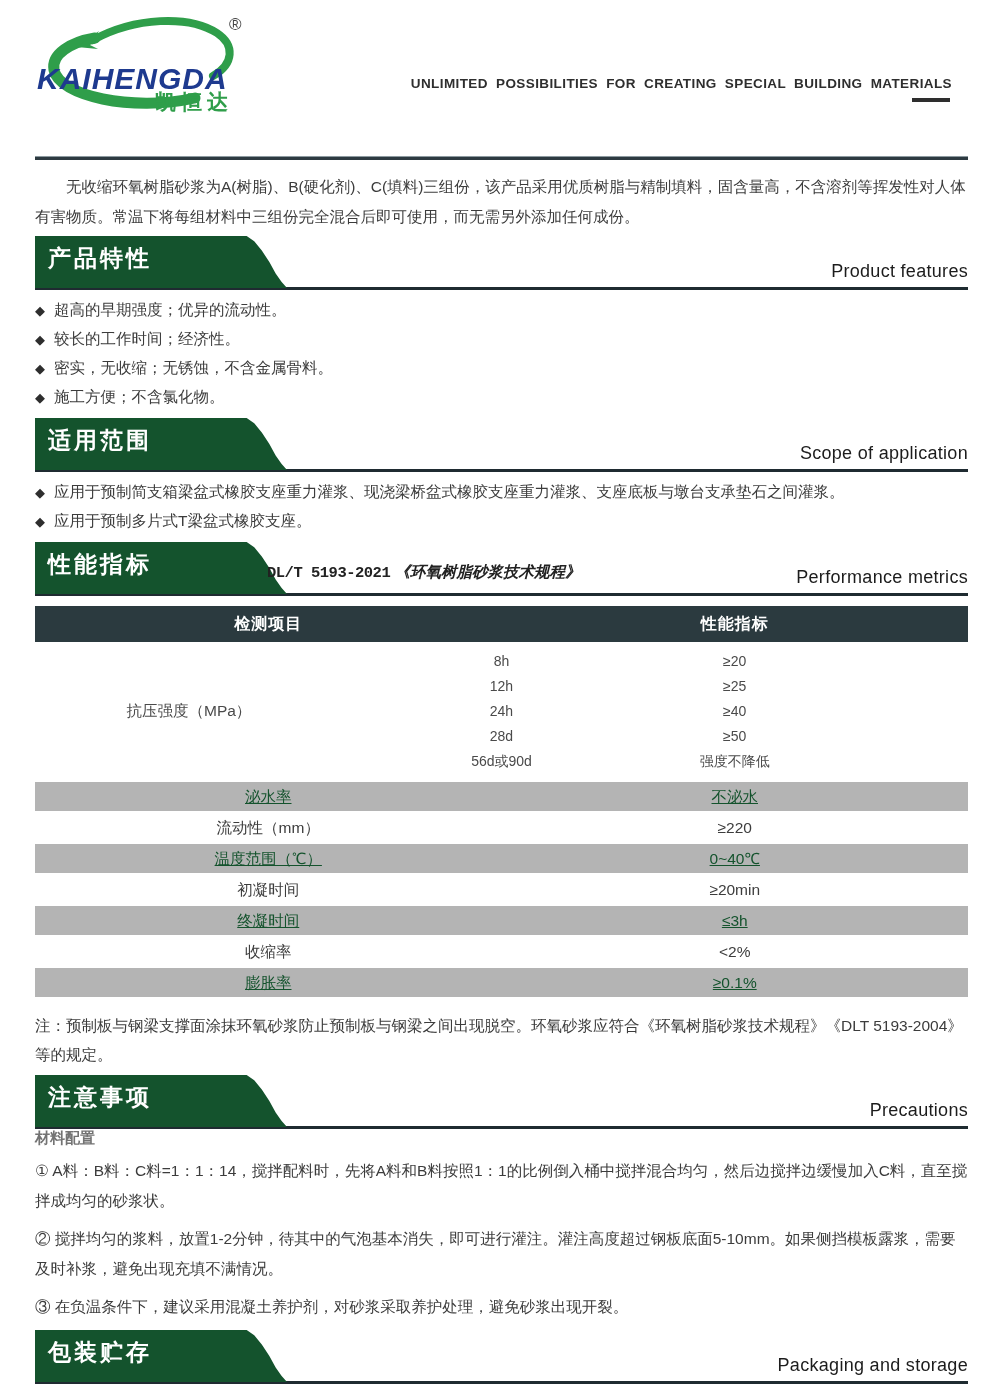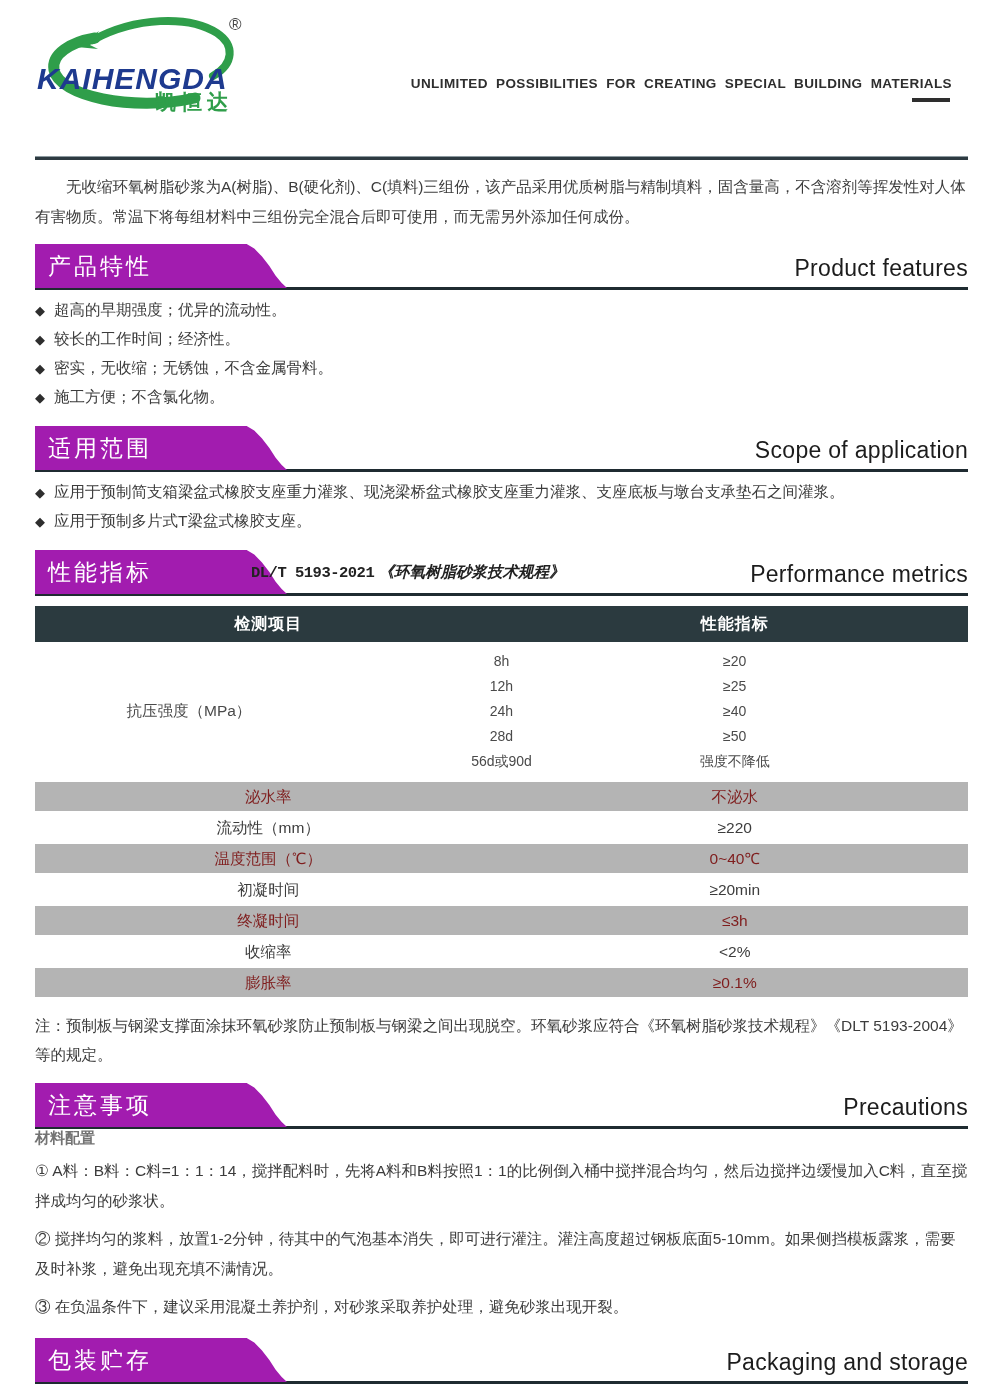--- a/index.html
+++ b/index.html
@@ -14,45 +14,45 @@
   .tagline-wrap { position:absolute; right:16px; top:76px; text-align:right; }
   .tagline { font-size:13.5px; font-weight:bold; color:#2e2e2e; letter-spacing:.4px; word-spacing:4px; }
   .tagline-dash { width:38px; height:4px; background:#2e2e2e; margin:7px 2px 0 auto; }
   .top-rule { height:4px; background:#2d3a41; border-top:1px solid #8d9aa0; }
 
   
   .intro { margin-top:12px; font-size:15.5px; line-height:30px; text-indent:2em; color:#3c3c3c; }
 
   
   .sec { position:relative; height:46px; border-bottom:3px solid #1f2b31; }
-  .banner { position:absolute; left:0; bottom:-1px; width:252px; height:44px; background:#a21caf;
+  .banner { position:absolute; left:0; bottom:-1px; width:252px; height:52px; background:#14532d;
             clip-path:polygon(0 0, 84% 0, 87% 10%, 90% 28%, 93% 50%, 95.5% 72%, 97.8% 88%, 100% 100%, 0 100%);
-            color:#fff; font-size:23px; font-weight:normal; letter-spacing:3px; line-height:44px; padding-left:13px; }
-  .sec .en { position:absolute; right:0; bottom:5px; font-size:23px; font-weight:400; color:#1c1c1c; letter-spacing:.3px;text-align:right; }
-  .sec .std { position:absolute; left:216px; bottom:10px; font-size:15.5px; color:#222; white-space:nowrap; }
+            color:#fff; font-size:23px; font-weight:bold; letter-spacing:3px; line-height:44px; padding-left:13px; }
+  .sec .en { position:absolute; right:0; bottom:5px; font-size:18px; font-weight:400; color:#1c1c1c; letter-spacing:.3px;text-align:right; }
+  .sec .std { position:absolute; left:232px; bottom:10px; font-size:15.5px; color:#222; white-space:nowrap; }
   .std .code { font-family:"Liberation Mono", monospace; font-weight:bold; letter-spacing:-.5px; }
   .std .name { font-family:"Liberation Serif", serif; font-style:italic; font-weight:bold; }
 
   
   .blist { list-style:none; margin-top:9px; }
   .blist li { display:flex; align-items:baseline; gap:9px; margin-top:11px; font-size:15.5px; line-height:17px; color:#3c3c3c; }
   .blist .dmd { font-size:13px; color:#2e2e2e; flex:0 0 auto; } .mt12{margin-top:12px;} .mt14{margin-top:14px;} .mt16{margin-top:16px;} .mt20{margin-top:20px;}
 
   
   .ptable { margin-top:10px; }
   .t-head { display:flex; align-items:center; height:36px; background:#2b3a3f; color:#fff; font-size:16px; }
   .t-head span { width:50%; text-align:center; letter-spacing:1px;font-weight:bold; }
   .t-group { position:relative; padding:7px 0 6px; }
   .g-name { position:absolute; left:0; top:50%; transform:translateY(-50%); width:33%; text-align:center; font-size:15.5px; color:#4a4a4a; }
   .g-row { position:relative; height:25px; line-height:25px; font-size:14px; color:#4a4a4a; }
   .g-row .age { position:absolute; left:33%; width:34%; text-align:center; }
   .g-row .val { position:absolute; left:50%; width:50%; text-align:center; }
   .t-row { display:flex; height:29px; line-height:29px; margin-top:2px; font-size:15.5px; color:#3d3d3d; }
   .t-row span { width:50%; text-align:center; }
-  .t-row.shaded { background:#b4b4b4; color:#7f1d1d; }
+  .t-row.shaded { background:#b4b4b4; color:#14532d;text-decoration:underline; }
 
   .note { margin-top:14px; font-size:15.5px; line-height:29px; color:#3c3c3c; }
 
   
   .subhead { font-size:15px; font-weight:bold; color:#737373; }
   .pitem { margin-top:8px; font-size:15.5px; line-height:30px; color:#3c3c3c; }
 </style>
 </head>
 <body>
 

